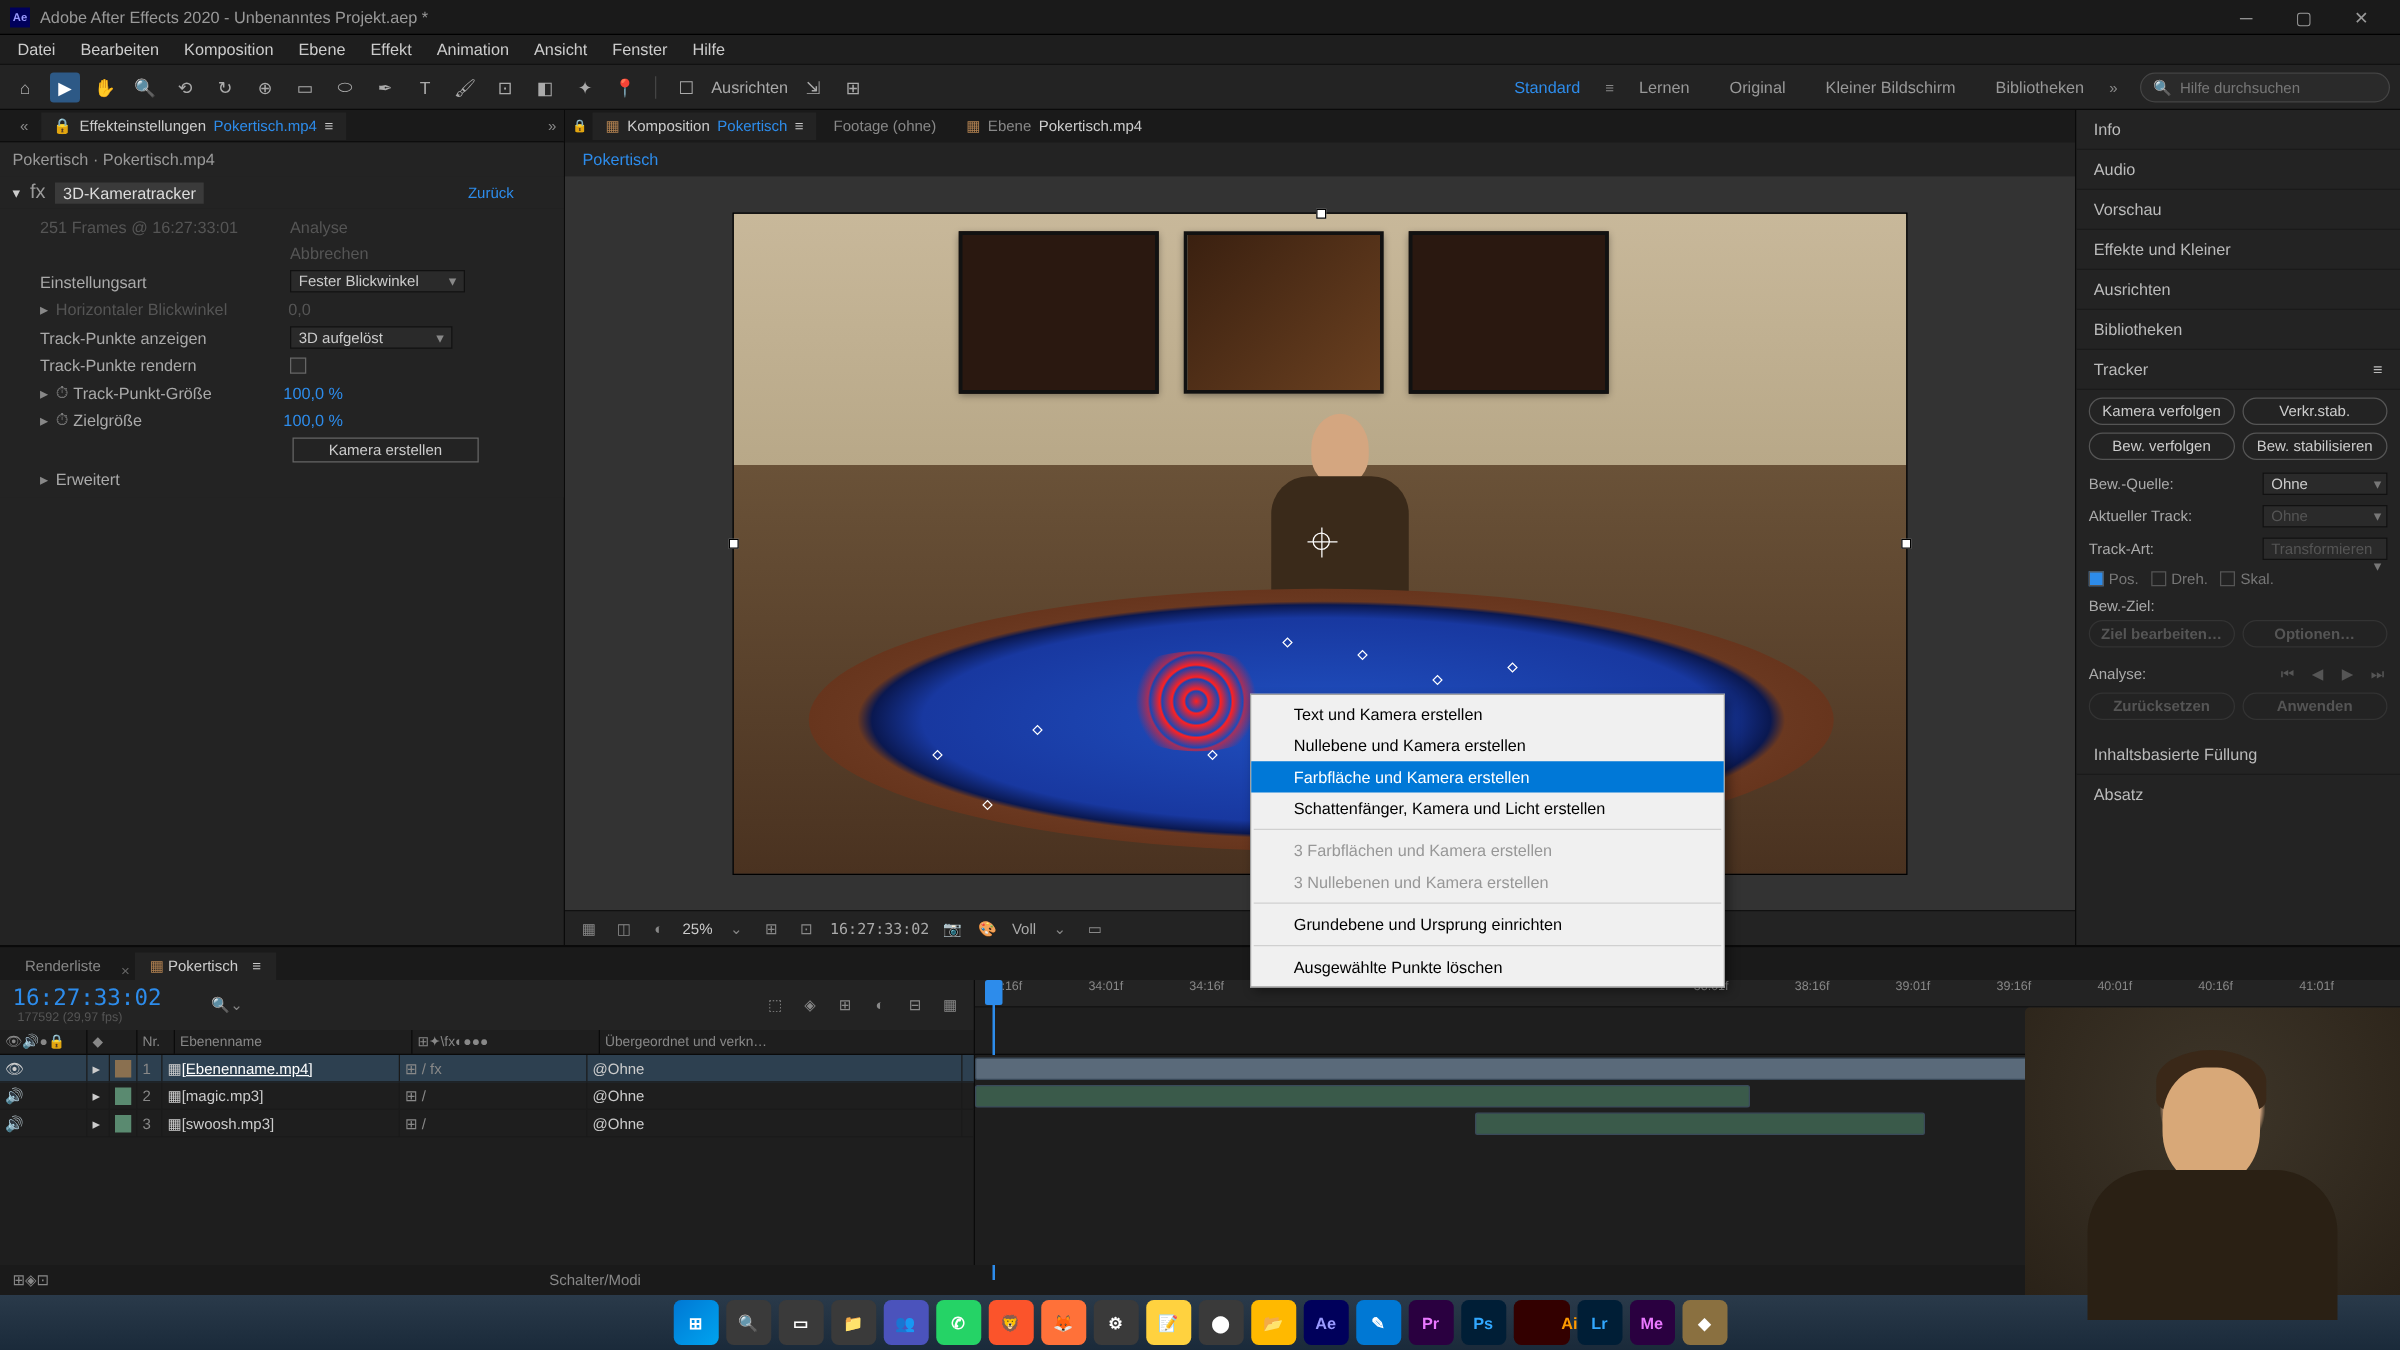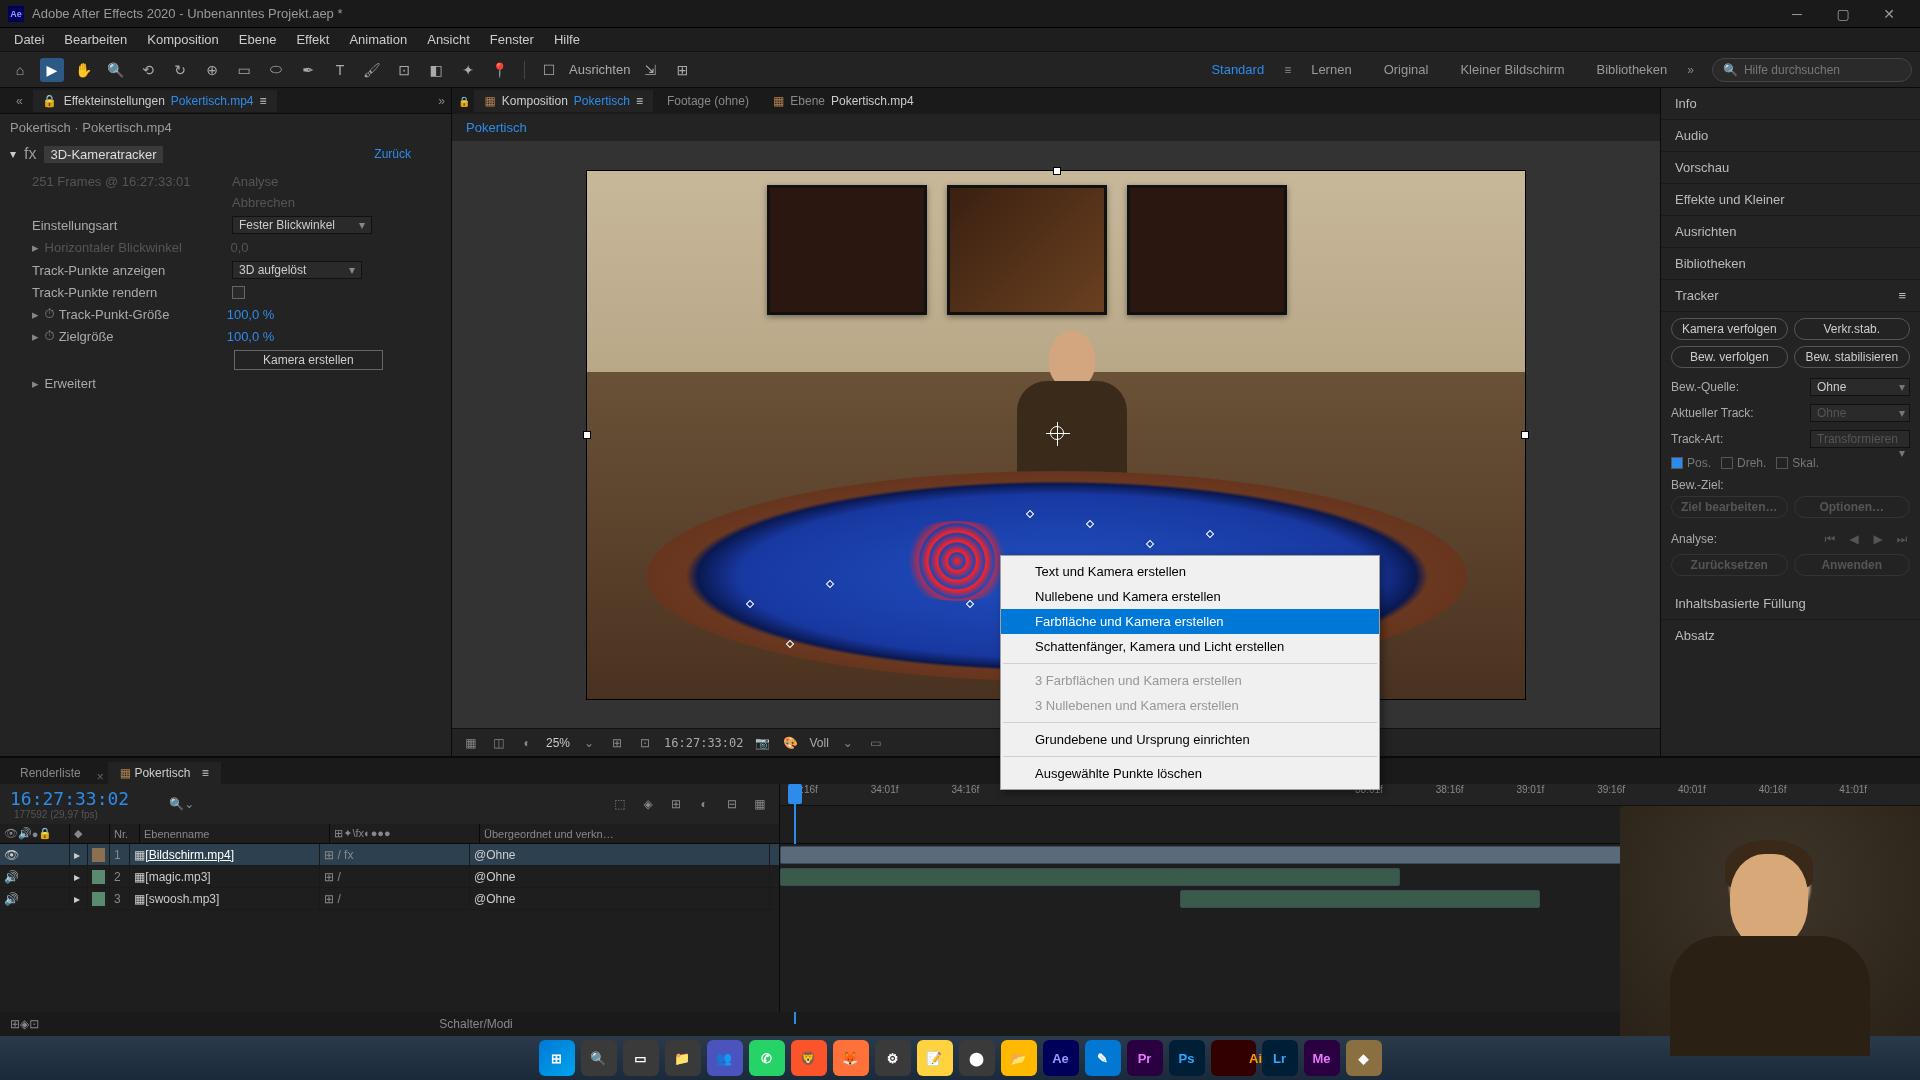--- a/index.html
+++ b/index.html
@@ -509,21 +509,21 @@
           </div>
         <div class="cel" style="width:18px;">
             <span>▸</span>
           </div>
         <div class="cel" style="width:22px;">
             <span class="lcolor"></span>
           </div>
         <div class="cel lnum">1</div>
         <div class="cel" style="width:190px;">
             <span>▦</span> 
-            <span class="layerlabel sel">[Bildschirm.mp4]</span>
+            <span class="layerlabel sel">[Ebenenname.mp4]</span>
           </div>
         <div class="cel" style="width:150px;color:#888;">⊞  / fx</div>
         <div class="cel" style="width:300px;">
             <span>@</span> 
             <span class="dropdown" style="width:100px;">Ohne</span>
           </div>
       </div>
       <div class="layerrow">
         <div class="cel" style="width:70px;">
             <span>🔊</span>

